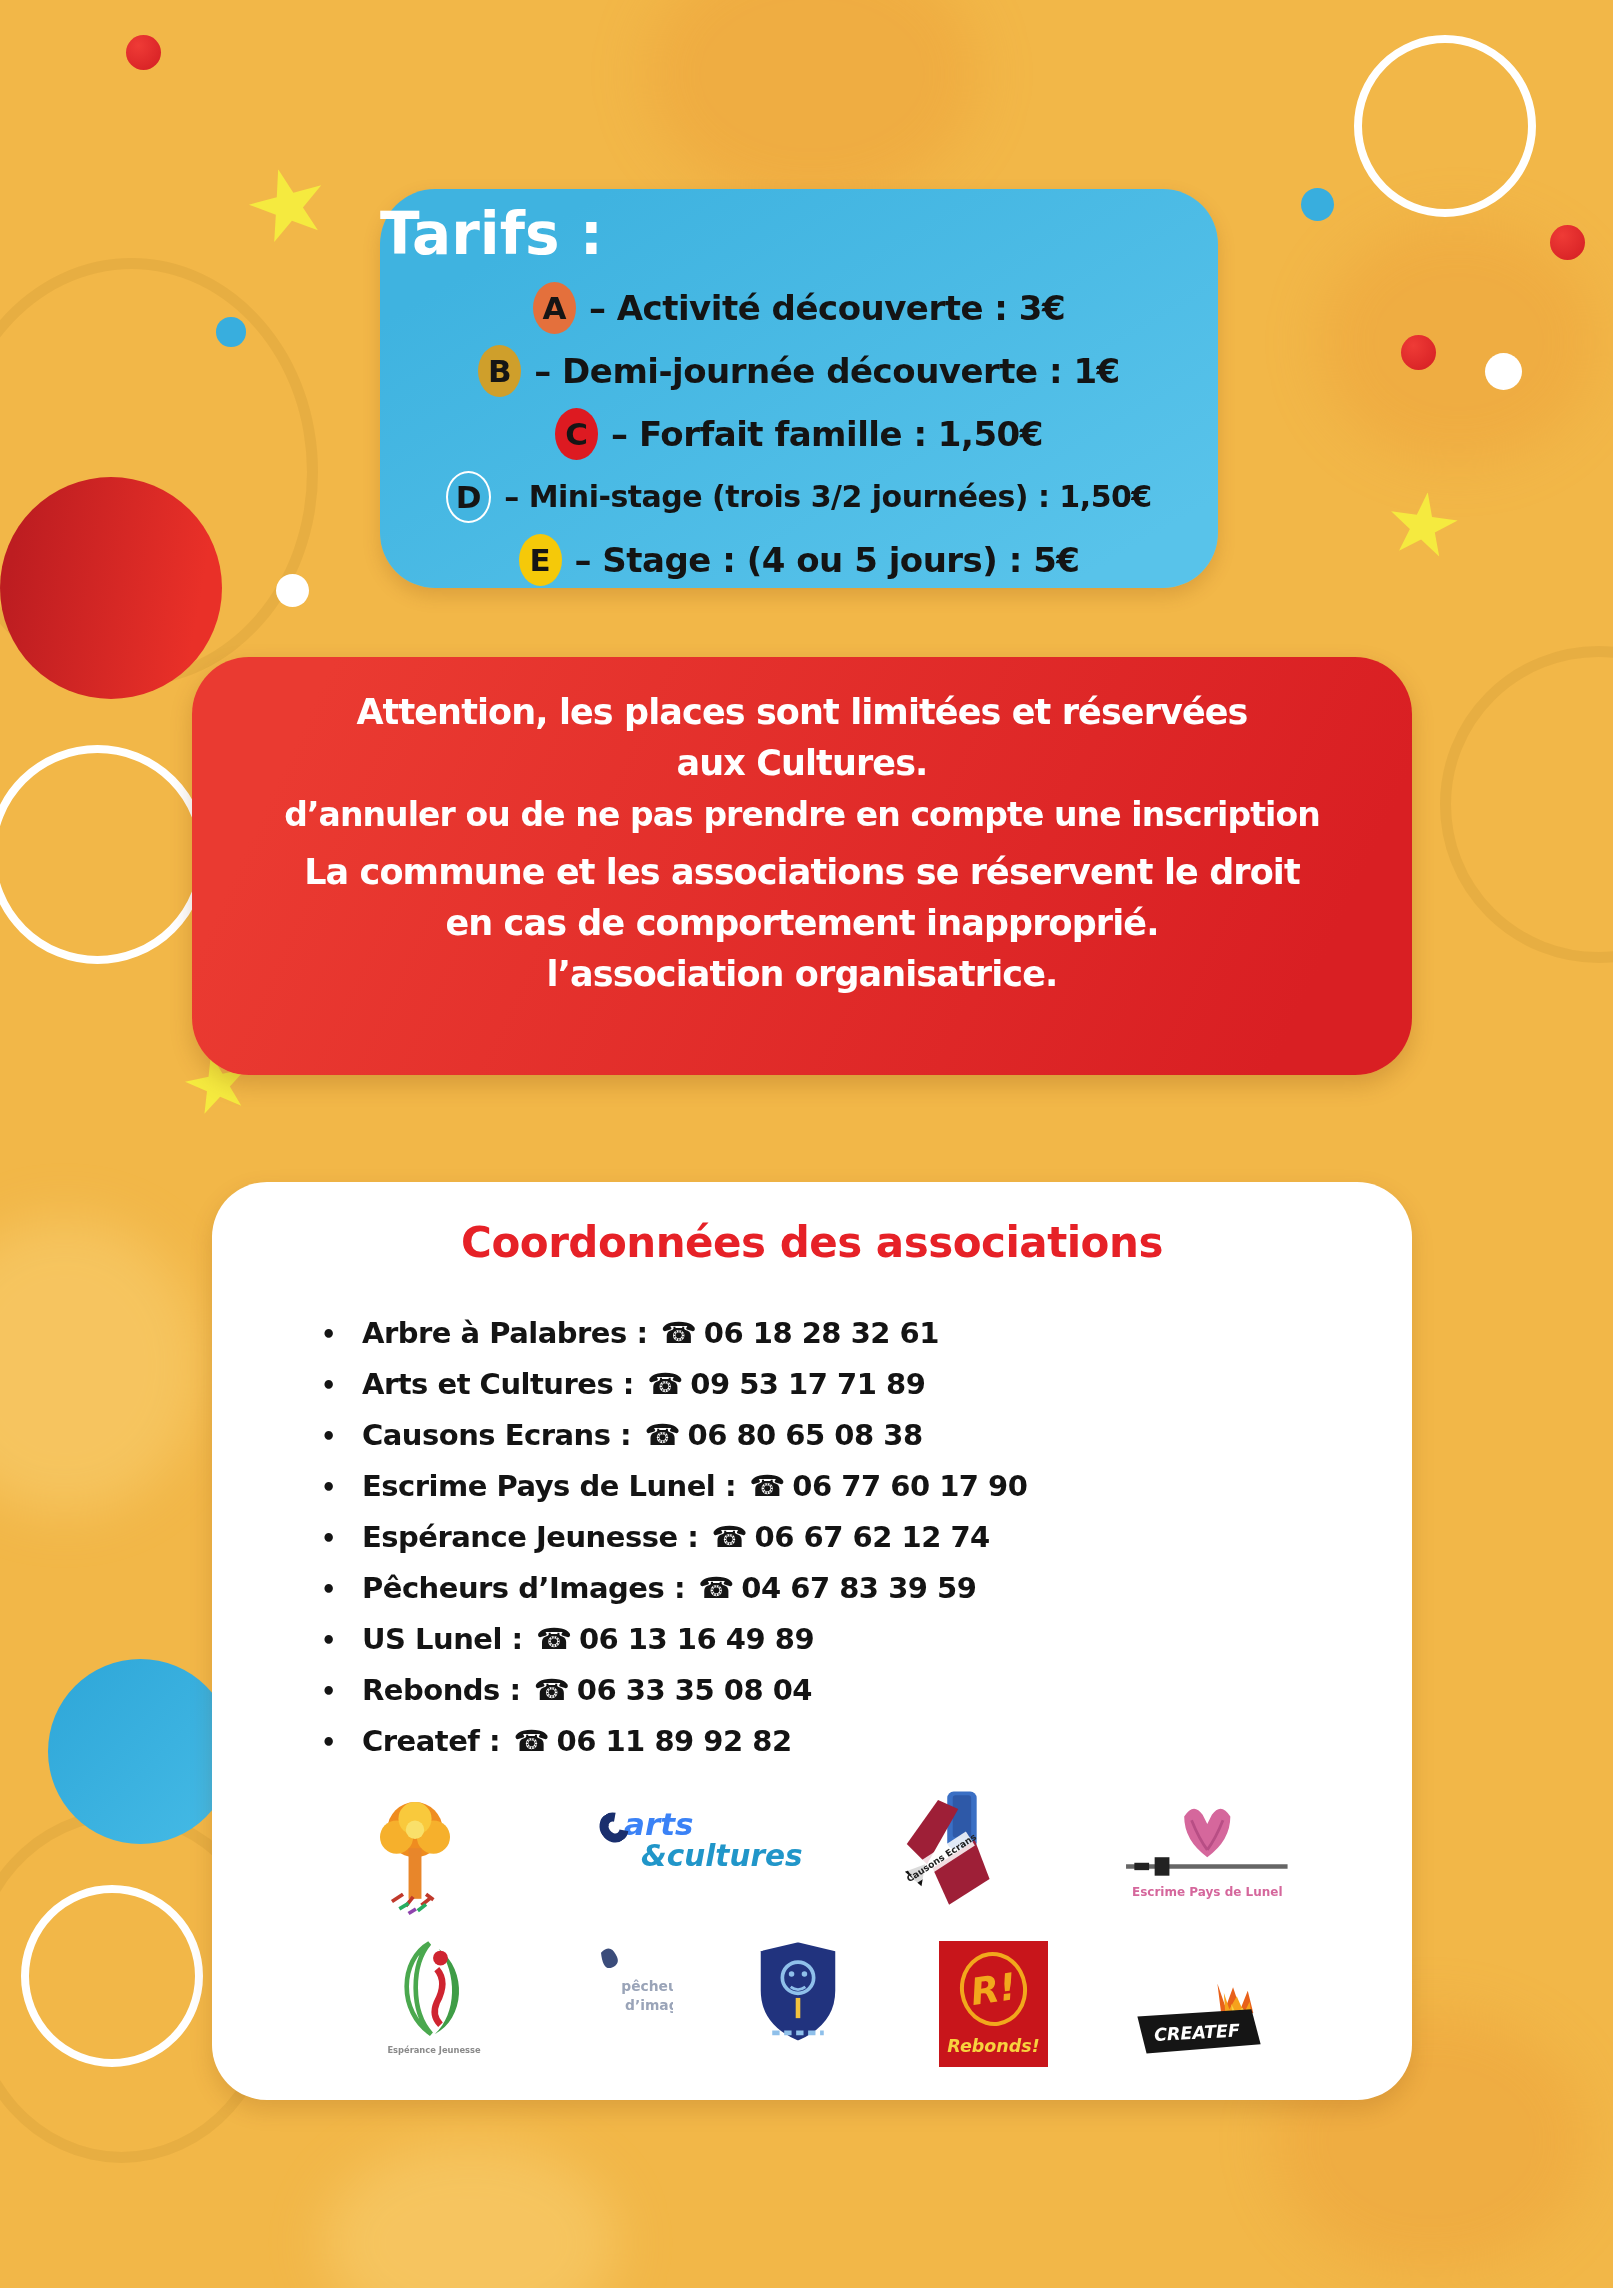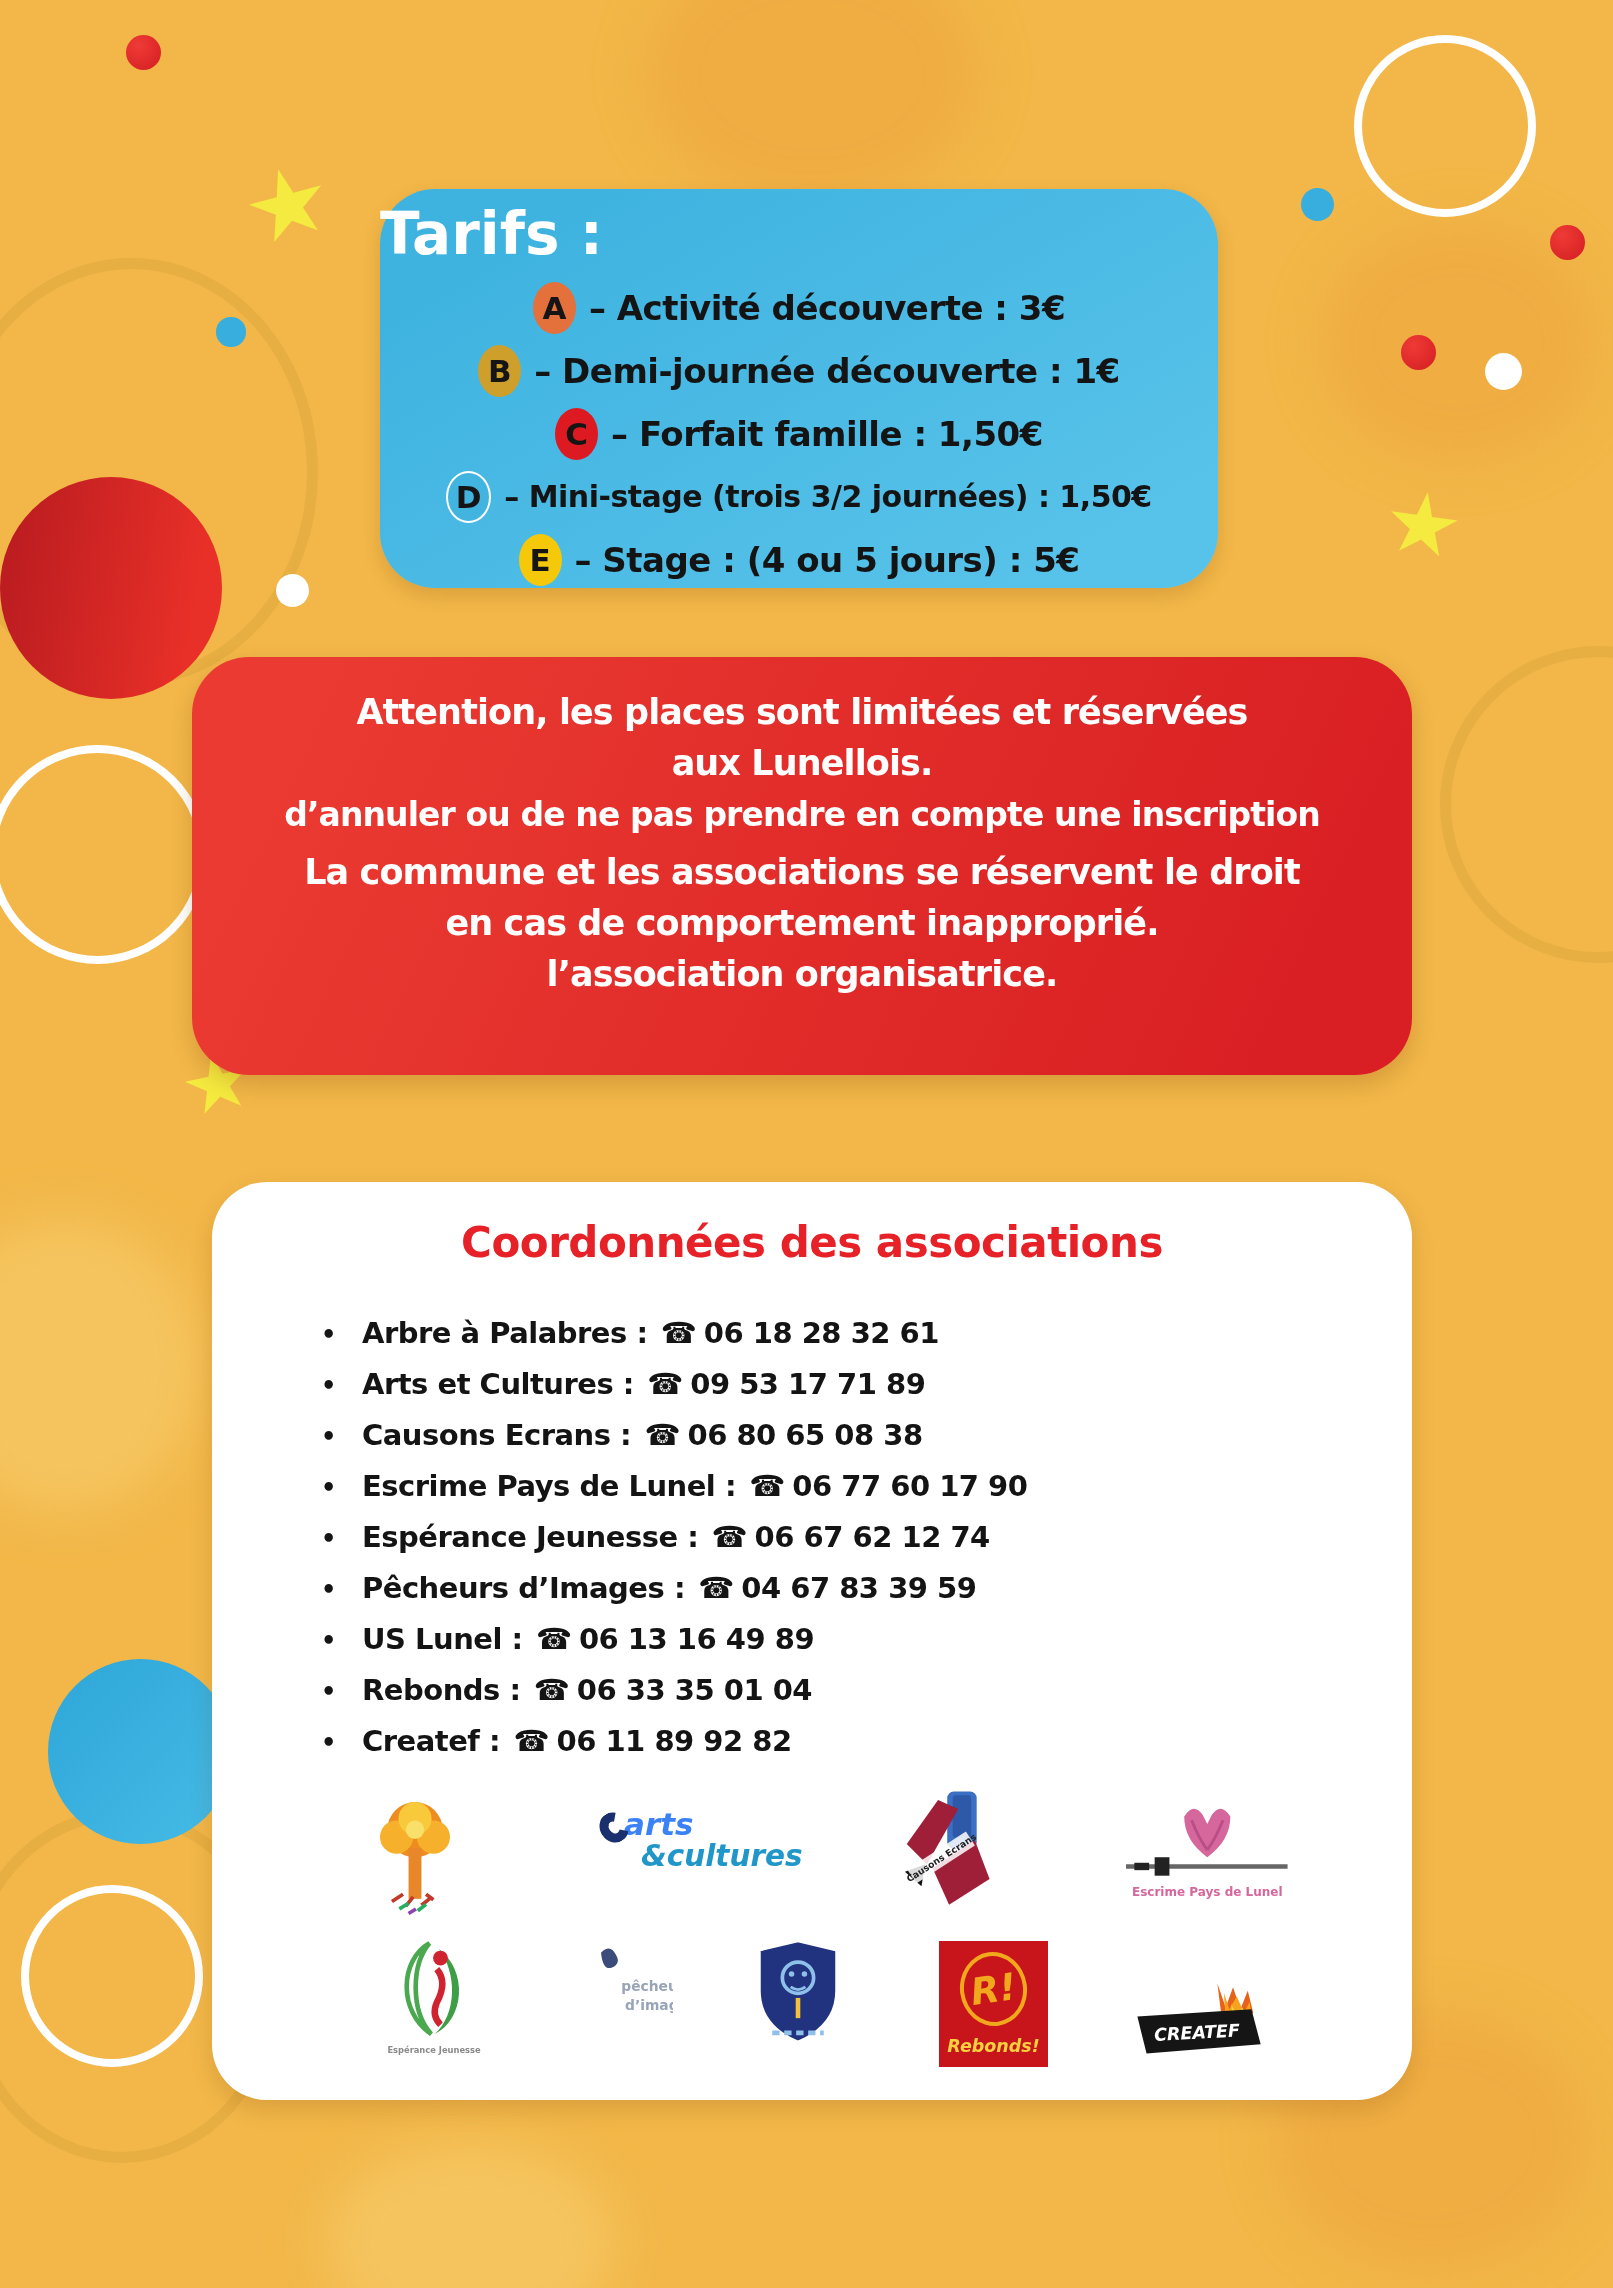--- a/index.html
+++ b/index.html
@@ -127,21 +127,21 @@
       </div>
       <div class="tarif-row">
         <span class="badge badge-e">E</span>
         <span class="tarif-label">– Stage : (4 ou 5 jours) : 5€</span>
       </div>
     </div>
   </div>
 
   <div class="red-box">
     <div class="attn-line">Attention, les places sont limitées et réservées</div>
-    <div class="attn-line">aux Lunellois.</div>
+    <div class="attn-line">aux Cultures.</div>
     <div class="attn-line small">d’annuler ou de ne pas prendre en compte une inscription</div>
     <div class="attn-line gap">La commune et les associations se réservent le droit</div>
     <div class="attn-line">en cas de comportement inapproprié.</div>
     <div class="attn-line">l’association organisatrice.</div>
   </div>
 
   <div class="white-box">
     <div class="assoc-title">Coordonnées des associations</div>
     <div class="assoc-list">
       <div class="assoc-row">
@@ -167,21 +167,21 @@
       <div class="assoc-row">
         <span class="bullet">•</span>
         <span><span>Pêcheurs d’Images</span><span class="sep"> : </span><span class="phone-icon">☎</span><span>04 67 83 39 59</span></span>
       </div>
       <div class="assoc-row">
         <span class="bullet">•</span>
         <span><span>US Lunel</span><span class="sep"> : </span><span class="phone-icon">☎</span><span>06 13 16 49 89</span></span>
       </div>
       <div class="assoc-row">
         <span class="bullet">•</span>
-        <span><span>Rebonds</span><span class="sep"> : </span><span class="phone-icon">☎</span><span>06 33 35 01 04</span></span>
+        <span><span>Rebonds</span><span class="sep"> : </span><span class="phone-icon">☎</span><span>06 33 35 08 04</span></span>
       </div>
       <div class="assoc-row">
         <span class="bullet">•</span>
         <span><span>Createf</span><span class="sep"> : </span><span class="phone-icon">☎</span><span>06 11 89 92 82</span></span>
       </div>
     </div>
 
     <div class="logo" style="left:152px;top:609px;width:102px;height:129px;">
       <svg width="102" height="129" viewBox="0 0 110 140">
         <circle cx="55" cy="42" r="30" fill="#ef8c20"></circle>

